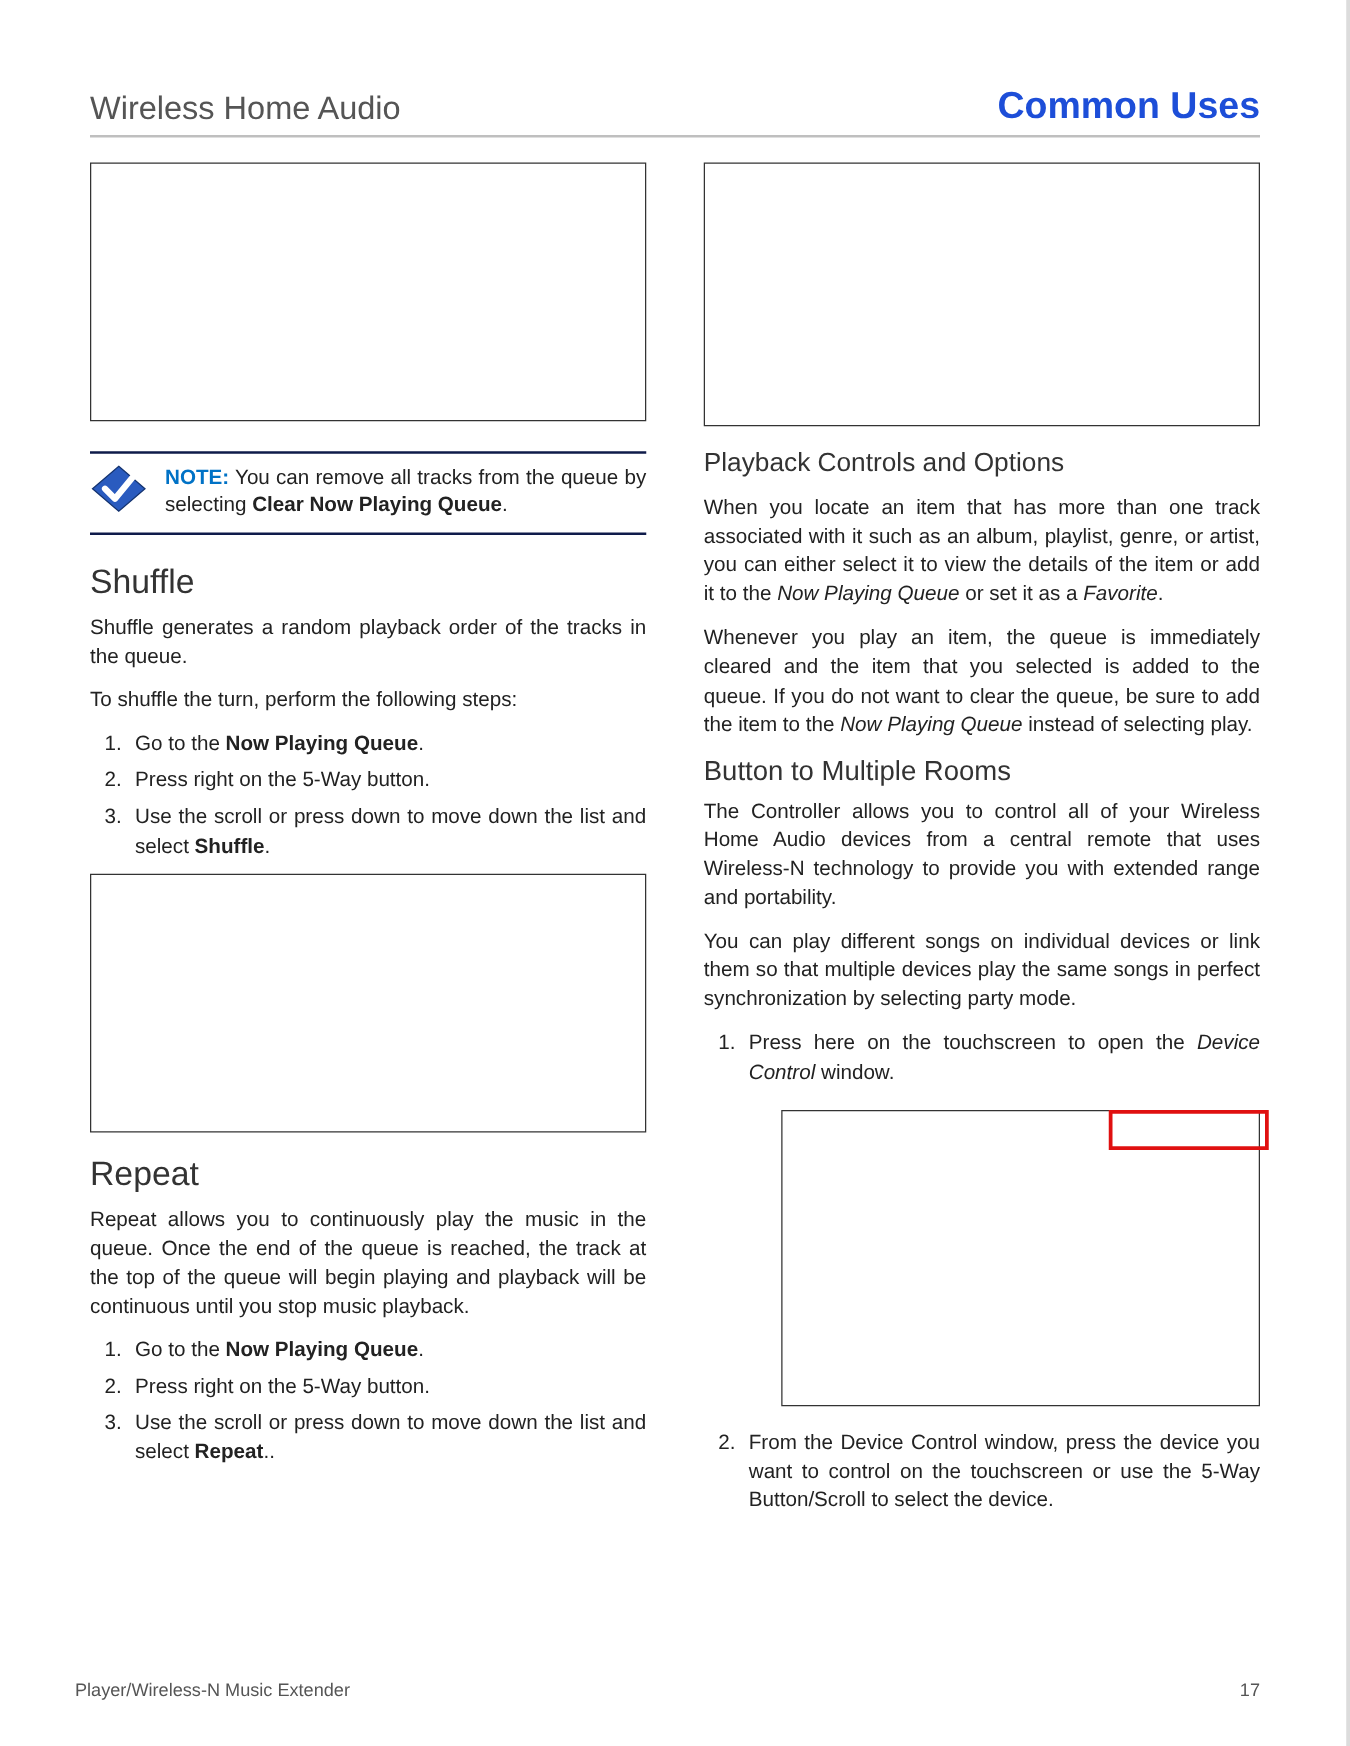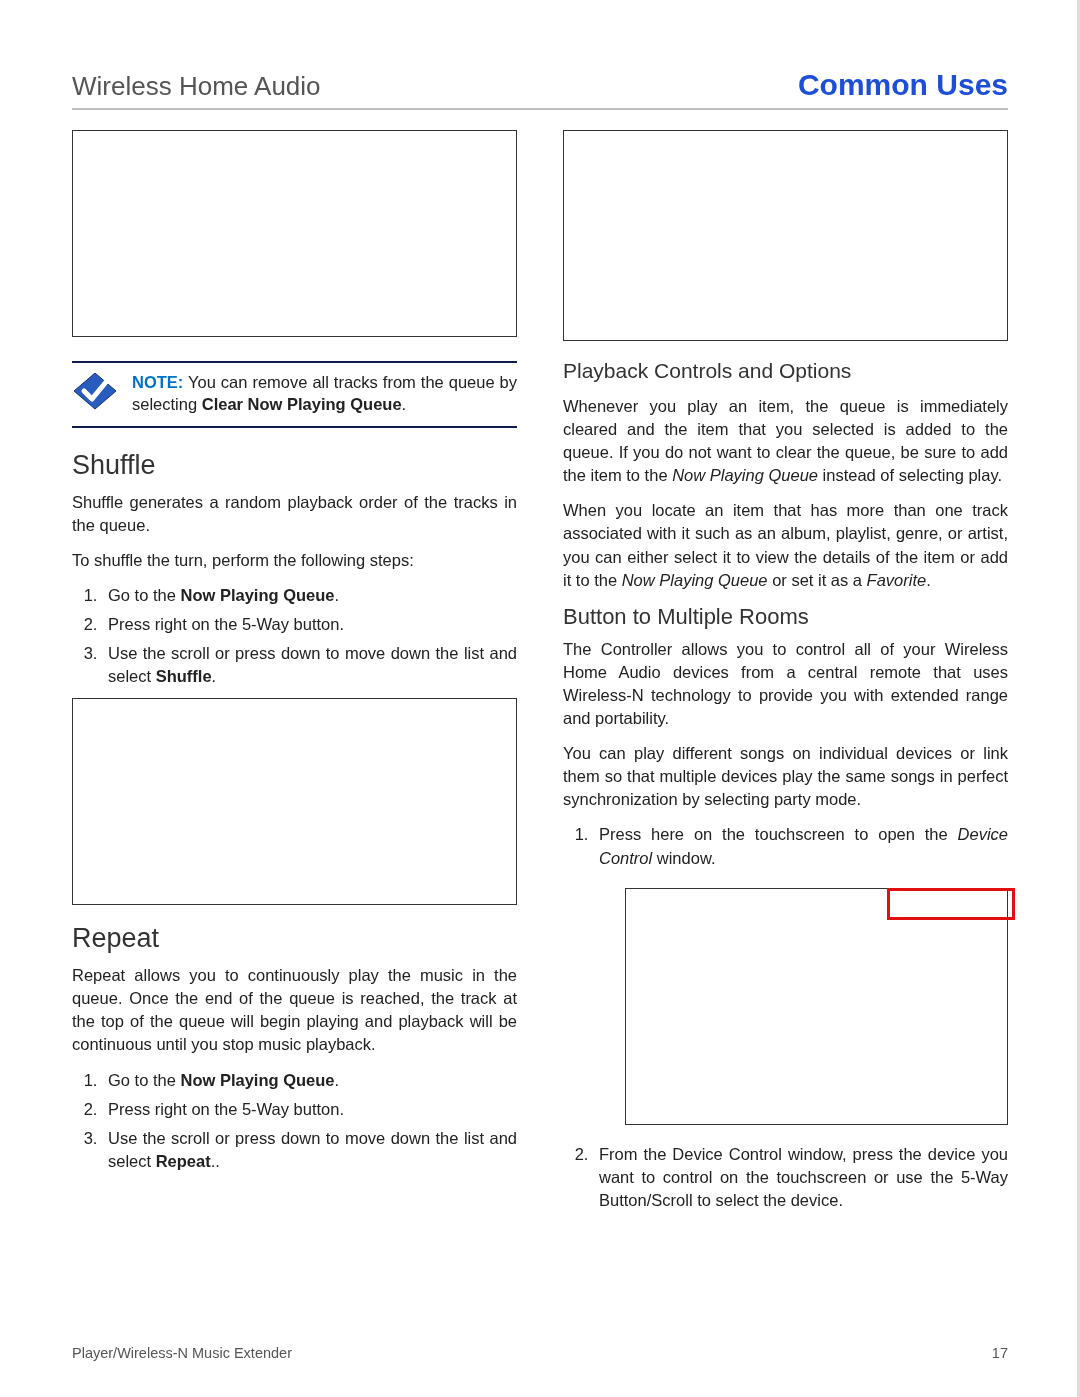--- a/index.html
+++ b/index.html
@@ -143,21 +143,21 @@
     top: -1px;
     right: -8px;
     width: 128px;
     height: 32px;
     border: 3px solid #e01010;
     box-sizing: border-box;
   }
 
   .footer {
     position: absolute;
-    left: 72px;
+    left: 60px;
     right: 72px;
     bottom: 36px;
     display: flex;
     justify-content: space-between;
     font-size: 14.5px;
     color: #555;
     gap: 15px;
   }
   .right-edge {
     position: absolute;
@@ -214,22 +214,22 @@
         <li>Press right on the 5-Way button.</li>
         <li><span>Use the scroll or press down to move down the list and select </span><span class="b">Repeat</span><span>..</span></li>
       </ol>
     </div>
 
     <div class="col">
       <div class="imgbox right1"></div>
 
 
       <h2 class="big">Playback Controls and Options</h2>
+      <p class="body"><span>When you locate an item that has more than one track associated with it such as an album, playlist, genre, or artist, you can either select it to view the details of the item or add it to the </span><span class="it">Now Playing Queue</span><span> or set it as a </span><span class="it">Favorite</span><span>.</span></p>
       <p class="body"><span>Whenever you play an item, the queue is immediately cleared and the item that you selected is added to the queue. If you do not want to clear the queue, be sure to add the item to the </span><span class="it">Now Playing Queue</span><span> instead of selecting play.</span></p>
-      <p class="body"><span>When you locate an item that has more than one track associated with it such as an album, playlist, genre, or artist, you can either select it to view the details of the item or add it to the </span><span class="it">Now Playing Queue</span><span> or set it as a </span><span class="it">Favorite</span><span>.</span></p>
 
       <h3 class="sub">Button to Multiple Rooms</h3>
       <p class="body">The Controller allows you to control all of your Wireless Home Audio devices from a central remote that uses Wireless-N technology to provide you with extended range and portability.</p>
       <p class="body">You can play different songs on individual devices or link them so that multiple devices play the same songs in perfect synchronization by selecting party mode.</p>
 
       <ol class="steps">
         <li><span>Press here on the touchscreen to open the </span><span class="it">Device Control</span><span> window.</span>
           <div class="device-figure">
             <div class="red-lead-h"></div>
             <div class="red-lead-v"></div>

